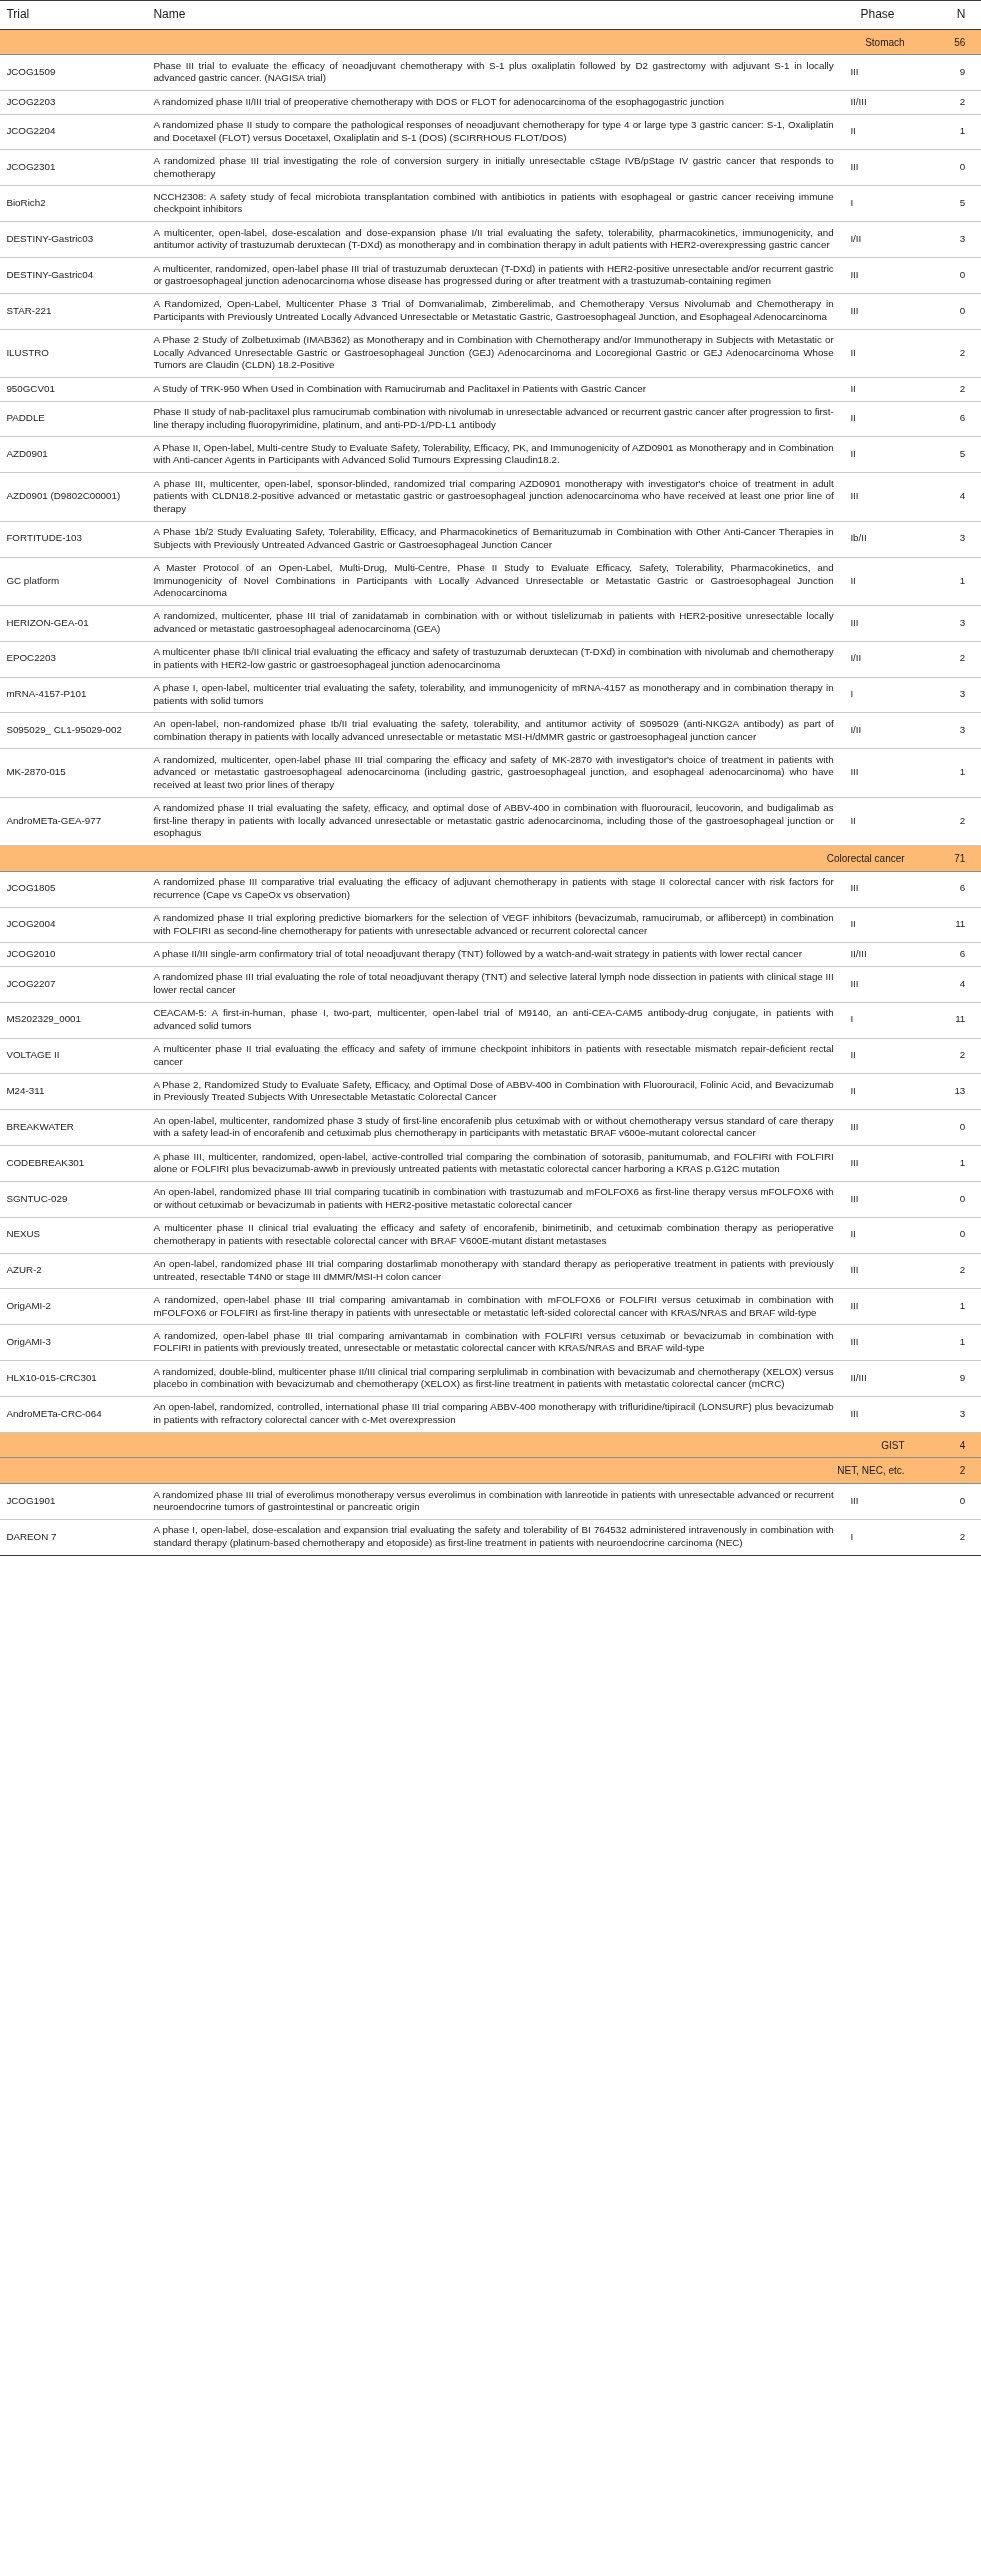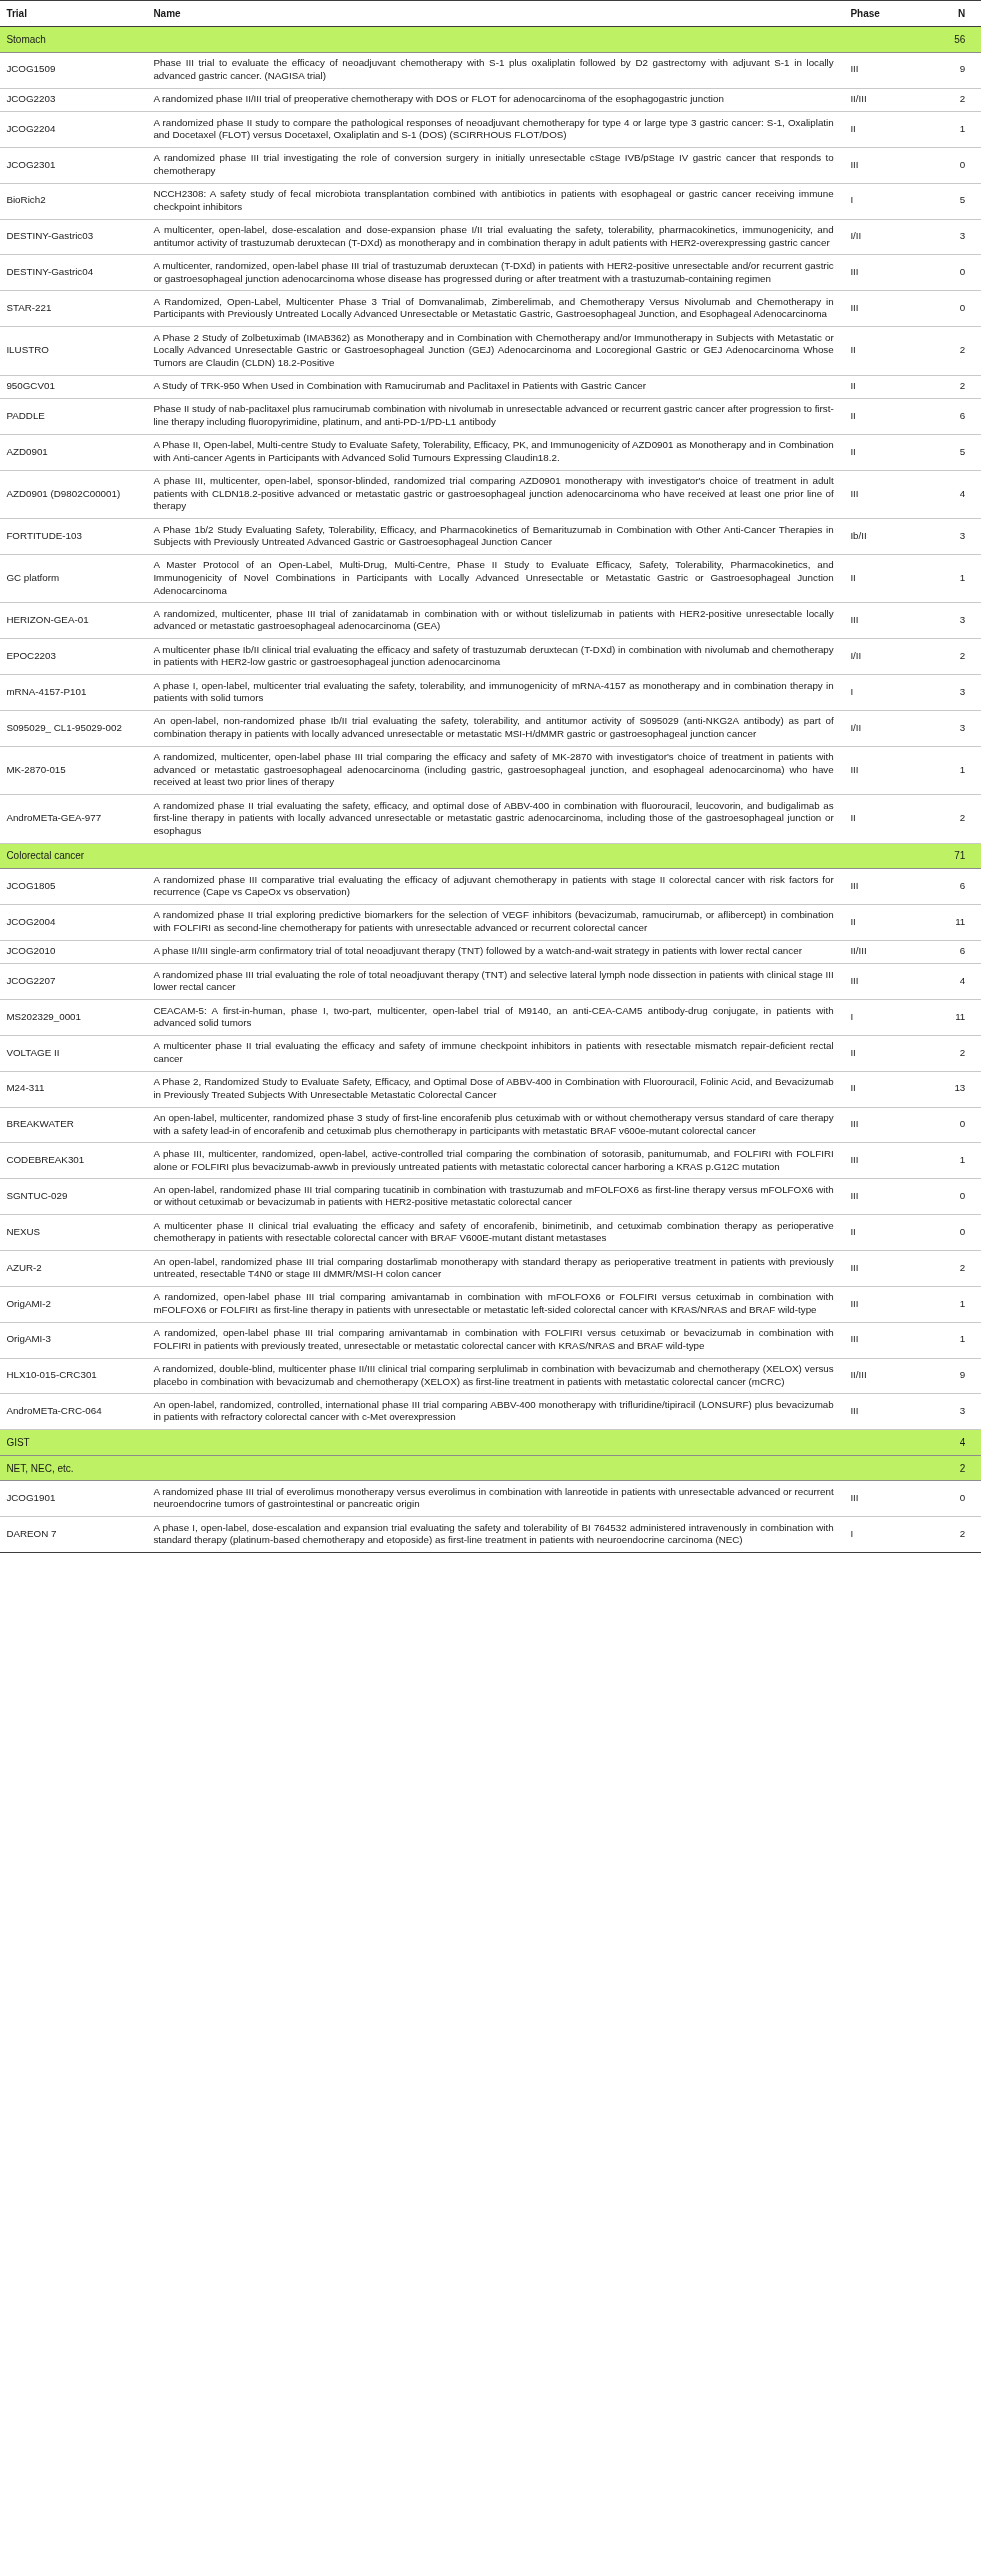--- a/index.html
+++ b/index.html
@@ -19,29 +19,29 @@
     table-layout: fixed;
     font-size: 9.8px;
     line-height: 1.30;
   }
   #trial-table col.col-trial   { width: 147px; }
   #trial-table col.col-name    { width: 697px; }
   #trial-table col.col-phase   { width: 67px; }
   #trial-table col.col-n       { width: 71px; }
 
   thead th {
-    font-weight: bold;
+    font-weight: normal;
     text-align: left;
     padding: 5.8px 6.4px 6.4px 6.4px;
     border-top: 1.4px solid #3c3c3c;
     border-bottom: 0.9px solid #3c3c3c;
     vertical-align: bottom;
-    font-size: 10px;
-  }
-  thead th.th-phase { text-align: left; }
+    font-size: 12px;
+  }
+  thead th.th-phase { text-align: center; }
   thead th.th-n { text-align: right; padding-right: 16.7px; }
 
   tbody td {
     padding: 4.5px 6.4px 5.2px 6.4px;
     vertical-align: middle;
     border-bottom: 0.6px solid #c9c9c9;
   }
   tbody tr.data-row td.cell-trial {
     white-space: normal;
     word-break: normal;
@@ -58,25 +58,26 @@
     text-align: left;
     white-space: nowrap;
   }
   tbody td.cell-n {
     text-align: right;
     padding-right: 16.7px;
     white-space: nowrap;
   }
 
   tr.section-row td {
-    background: #bef264;
+    background: #fdba74;
     border-bottom: 0.6px solid #8c8c8c;
     border-top: 0.6px solid #8c8c8c;
     padding-top: 5.8px;
     padding-bottom: 5.8px;
+    text-align: right;
   }
   tr.section-row td.cell-section-label {
     font-size: 10px;
   }
   tr.section-row td.cell-n { font-size: 10px; }
 
   tr.last-row td { border-bottom: 1.4px solid #3c3c3c; }
 </style>
 </head>
 <body>

